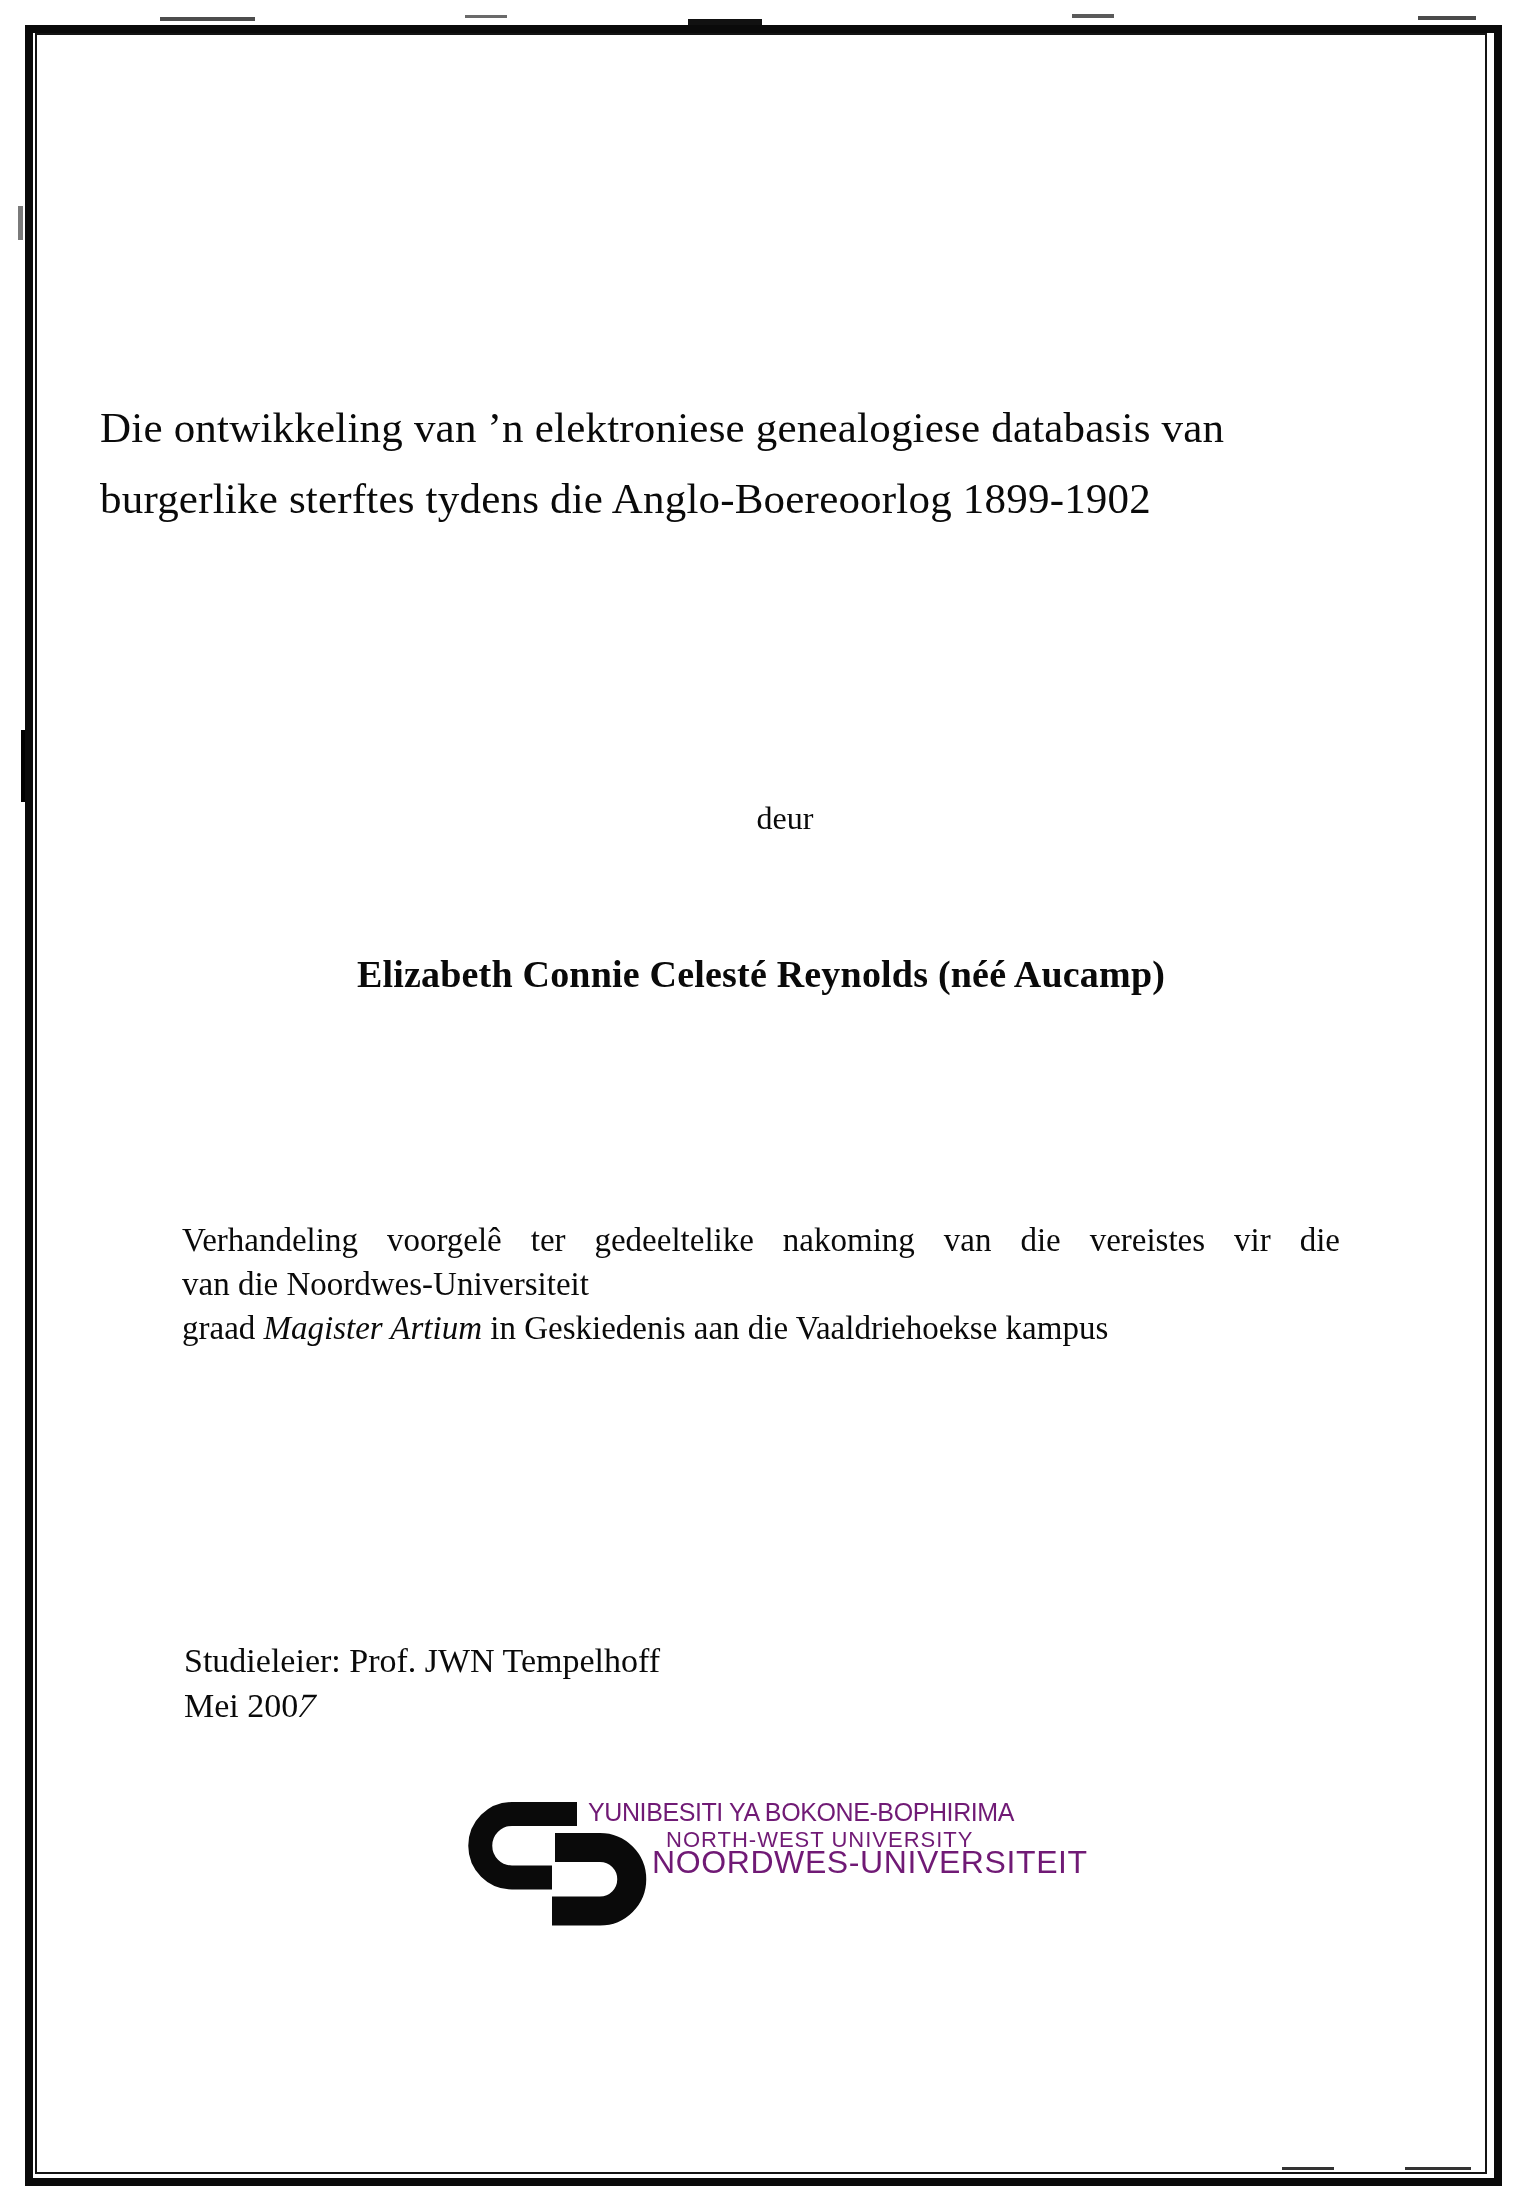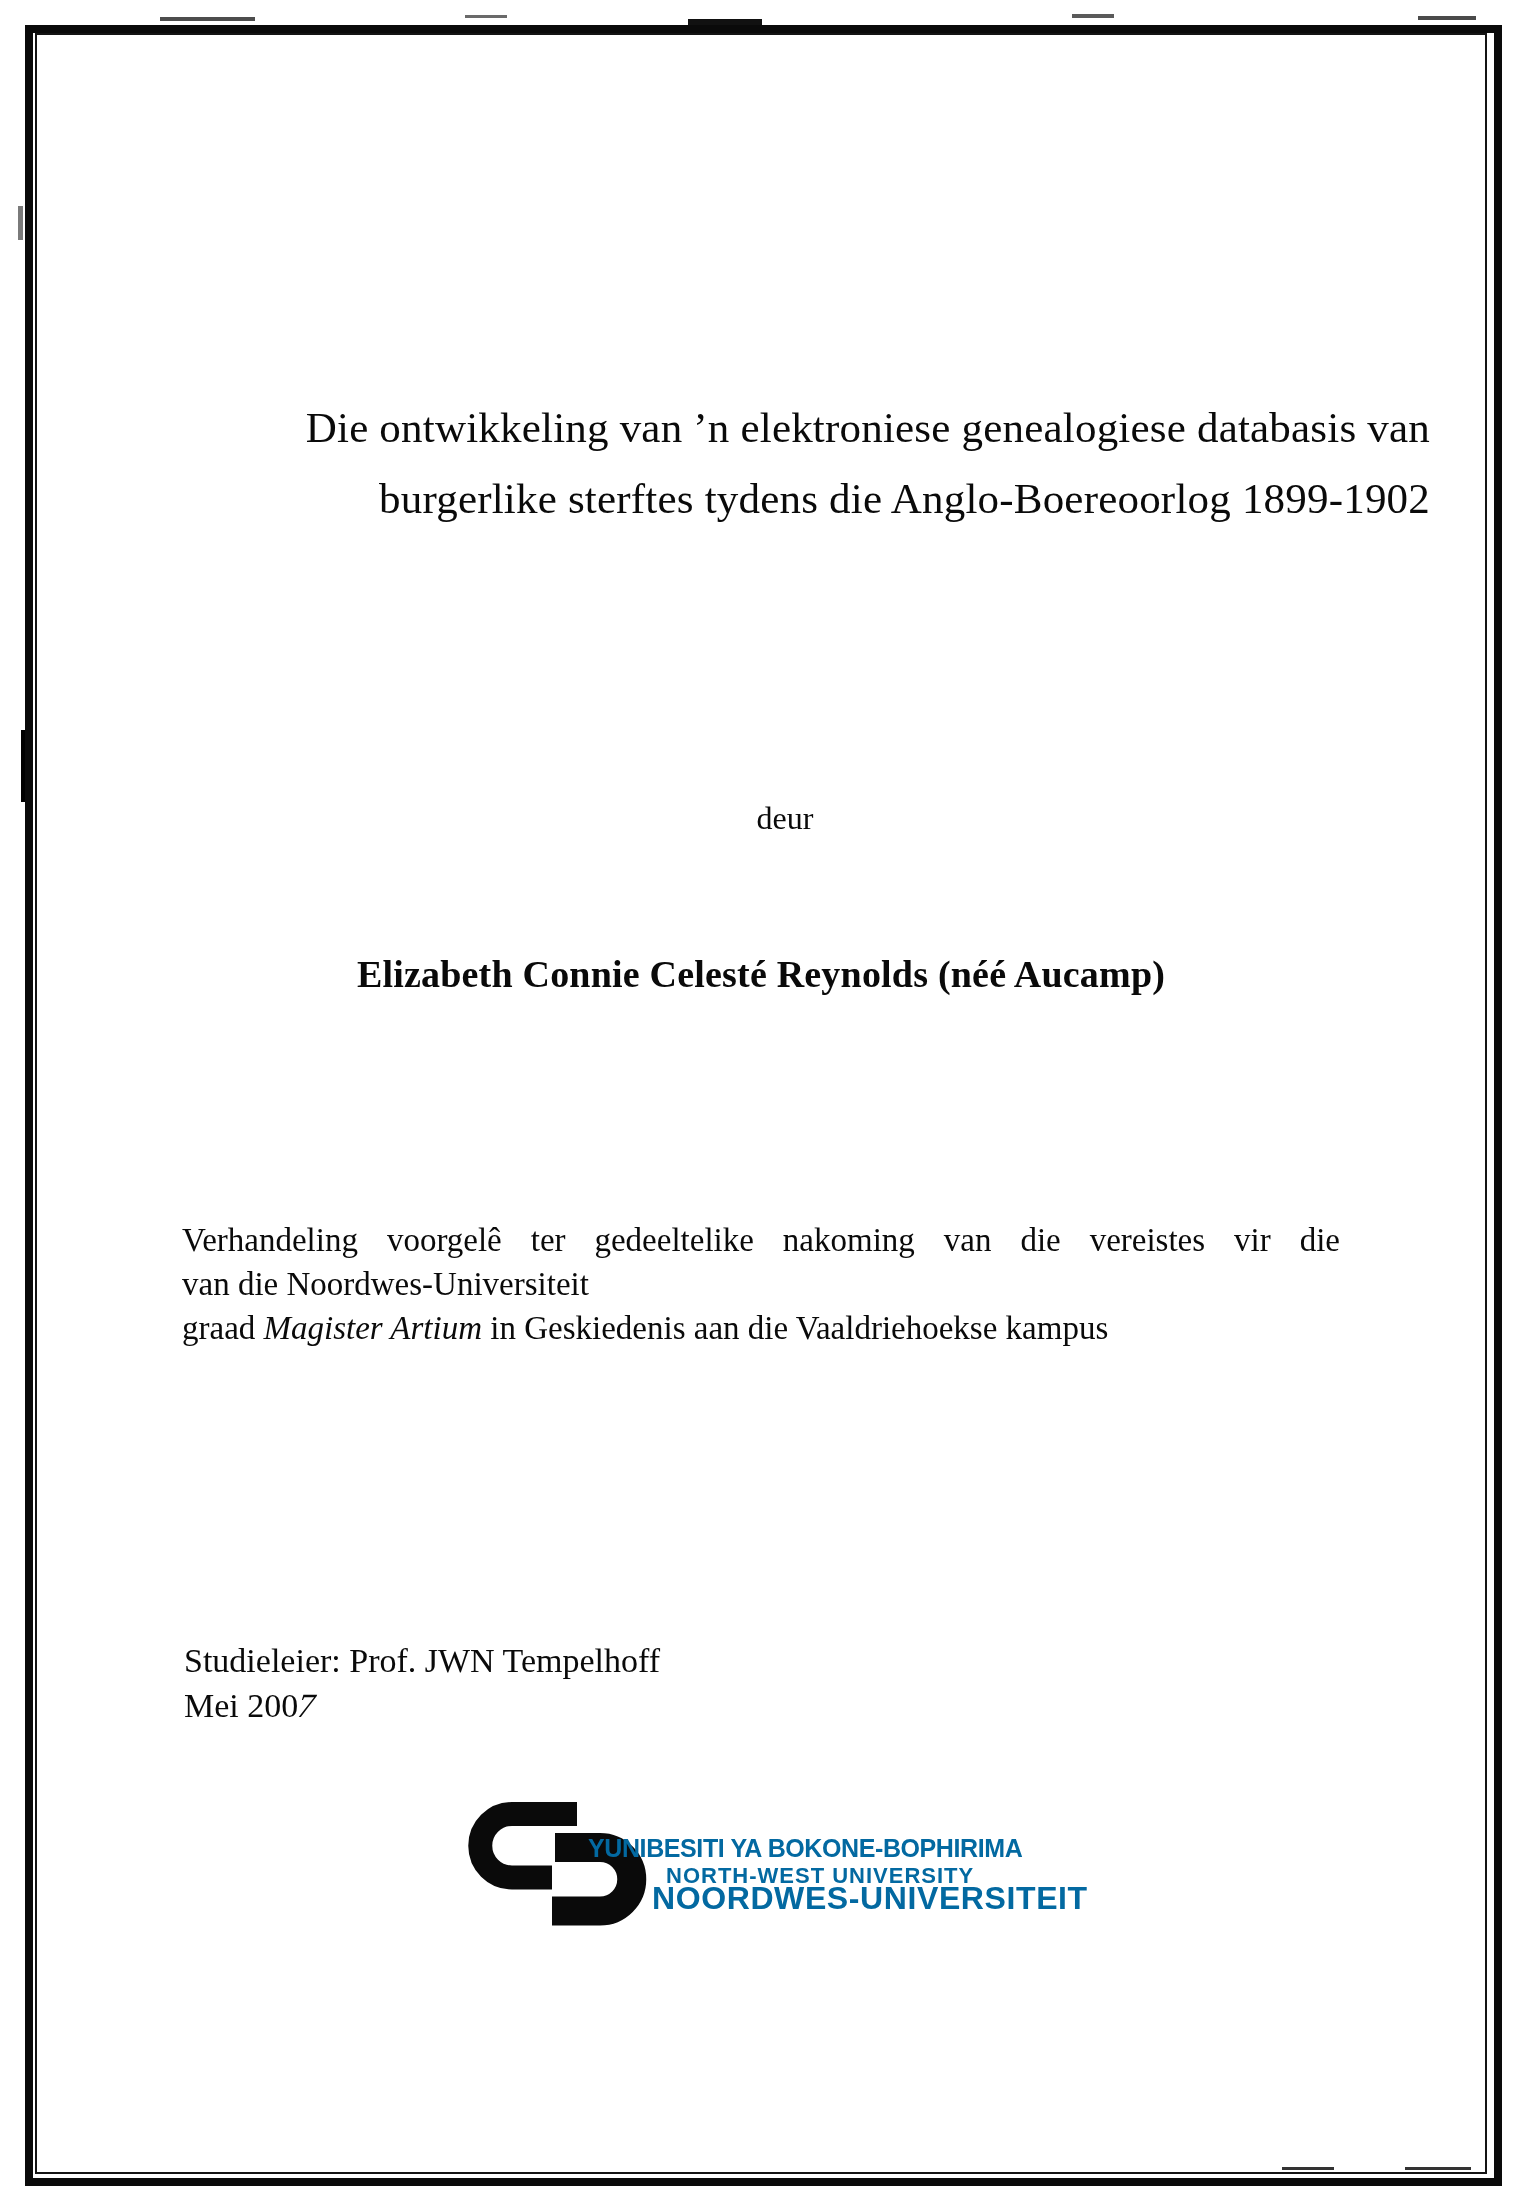--- a/index.html
+++ b/index.html
@@ -15,21 +15,21 @@
     position:absolute;left:25px;top:25px;width:1477px;height:2161px;
     border:8px solid #0a0a0a;box-sizing:border-box;
   }
   .border-inner{
     position:absolute;left:35px;top:33px;width:1452px;height:2141px;
     border:2px solid #141414;box-sizing:border-box;
   }
   .artifact{position:absolute;}
   .title{
     position:absolute;left:100px;top:392px;width:1330px;
-    font-size:43px;line-height:71px;text-align:right;
+    font-size:43px;line-height:71px;text-align:left;
     letter-spacing:0.2px;
   }
   .byline{
     position:absolute;left:35px;top:800px;width:1452px;
     font-size:32px;text-align:center;padding-left:24px;
   }
   .author{
     position:absolute;left:35px;top:952px;width:1452px;
     font-size:38px;text-align:center;letter-spacing:0.2px;font-weight:bold;
   }
@@ -46,23 +46,22 @@
     font-size:34px;line-height:45px;
   }
   .seven{display:inline-block;transform:skewX(-16deg);}
   .logo{
     position:absolute;left:440px;top:1790px;width:700px;height:165px;
   }
   .logo svg{position:absolute;left:0;top:0;}
   .logo-line{
     position:absolute;
     font-family:"Liberation Sans", sans-serif;
-    font-weight:bold;color:#0369a1;white-space:nowrap;
+    font-weight:normal;color:#701a75;white-space:nowrap;
     line-height:1;
-    margin-top:36px;
   }
   .lt1{left:148px;top:10px;font-size:25px;letter-spacing:-0.4px;}
   .lt2{left:226px;top:39px;font-size:22px;letter-spacing:1px;}
   .lt3{left:212px;top:56px;font-size:32px;letter-spacing:0.6px;}
 </style>
 </head>
 <body>
 
 <div class="page">
 

